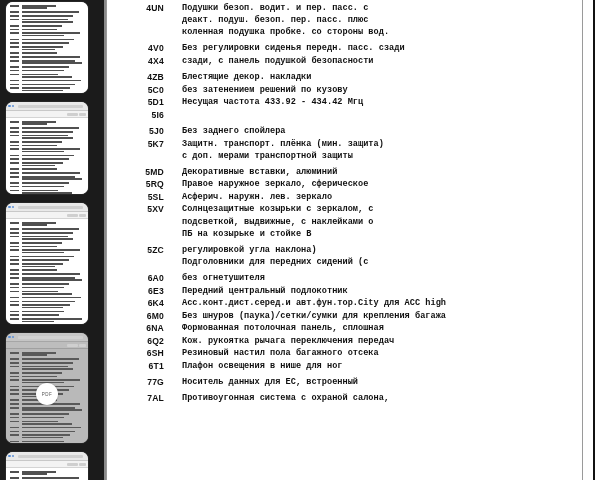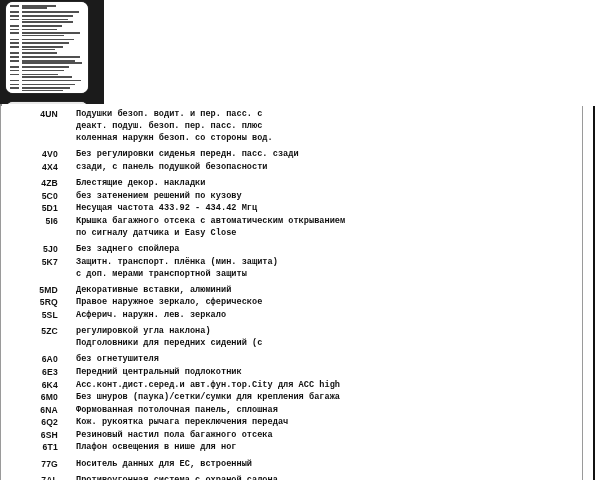--- a/index.html
+++ b/index.html
@@ -11,21 +11,20 @@
     background: #ffffff;
     font-family: "Liberation Sans", sans-serif;
   }
 
   #app {
     position: relative;
     width: 600px;
     height: 480px;
     display: flex;
     background: #ffffff;
-    flex-direction: column;
   }
 
   
   #thumb-rail {
     position: relative;
     width: 104px;
     height: 480px;
     flex: 0 0 104px;
     background: #1b1b1b;
     overflow: hidden;
@@ -927,21 +926,21 @@
   <div id="rail-divider"></div>
 
   <div id="doc-page">
     <div id="page-left-rule"></div>
     <div id="doc-scroll">
         <div class="entry">
           <div class="entry-code">4UN</div>
           <div class="entry-desc">
             <span class="ln">Подушки безоп. водит. и пер. пасс. с</span>
             <span class="ln">деакт. подуш. безоп. пер. пасс. плюс</span>
-            <span class="ln">коленная наружн безоп. со стороны вод.</span>
+            <span class="ln">коленная подушка пробке. со стороны вод.</span>
           </div>
         </div>
         <div class="entry gap-before">
           <div class="entry-code">4V0</div>
           <div class="entry-desc">
             <span class="ln">Без регулировки сиденья передн. пасс. сзади</span>
           </div>
         </div>
         <div class="entry">
           <div class="entry-code">4X4</div>
@@ -962,24 +961,20 @@
           </div>
         </div>
         <div class="entry">
           <div class="entry-code">5D1</div>
           <div class="entry-desc">
             <span class="ln">Несущая частота 433.92 - 434.42 Мгц</span>
           </div>
         </div>
         <div class="entry">
           <div class="entry-code">5I6</div>
-          <div class="entry-desc">
-            <span class="ln">Крышка багажного отсека с автоматическим открыванием</span>
-            <span class="ln">по сигналу датчика и Easy Close</span>
-          </div>
         </div>
         <div class="entry gap-before">
           <div class="entry-code">5J0</div>
           <div class="entry-desc">
             <span class="ln">Без заднего спойлера</span>
           </div>
         </div>
         <div class="entry">
           <div class="entry-code">5K7</div>
           <div class="entry-desc">
@@ -996,20 +991,28 @@
         <div class="entry">
           <div class="entry-code">5RQ</div>
           <div class="entry-desc">
             <span class="ln">Правое наружное зеркало, сферическое</span>
           </div>
         </div>
         <div class="entry">
           <div class="entry-code">5SL</div>
           <div class="entry-desc">
             <span class="ln">Асферич. наружн. лев. зеркало</span>
+          </div>
+        </div>
+        <div class="entry">
+          <div class="entry-code">5XV</div>
+          <div class="entry-desc">
+            <span class="ln">Солнцезащитные козырьки с зеркалом, с</span>
+            <span class="ln">подсветкой, выдвижные, с наклейками о</span>
+            <span class="ln">ПБ на козырьке и стойке B</span>
           </div>
         </div>
         <div class="entry gap-before">
           <div class="entry-code">5ZC</div>
           <div class="entry-desc">
             <span class="ln">регулировкой угла наклона)</span>
             <span class="ln">Подголовники для передних сидений (с</span>
           </div>
         </div>
         <div class="entry gap-before">

